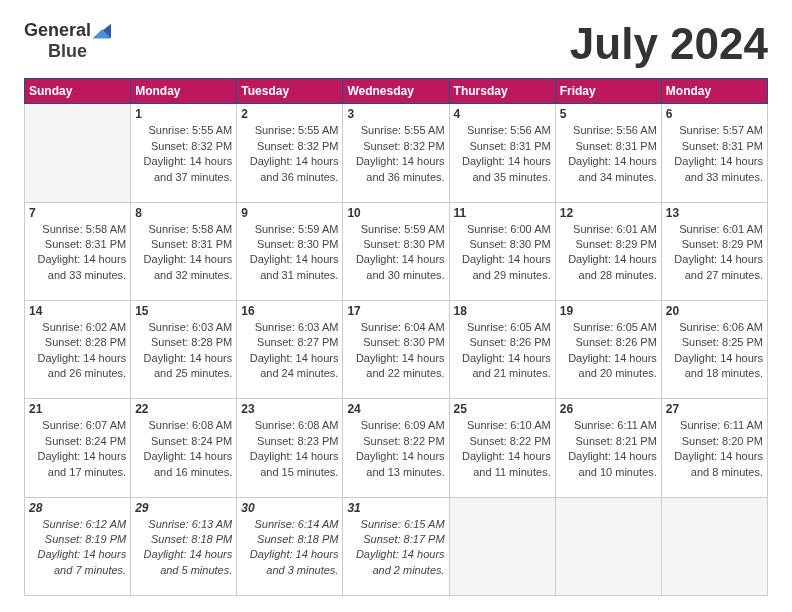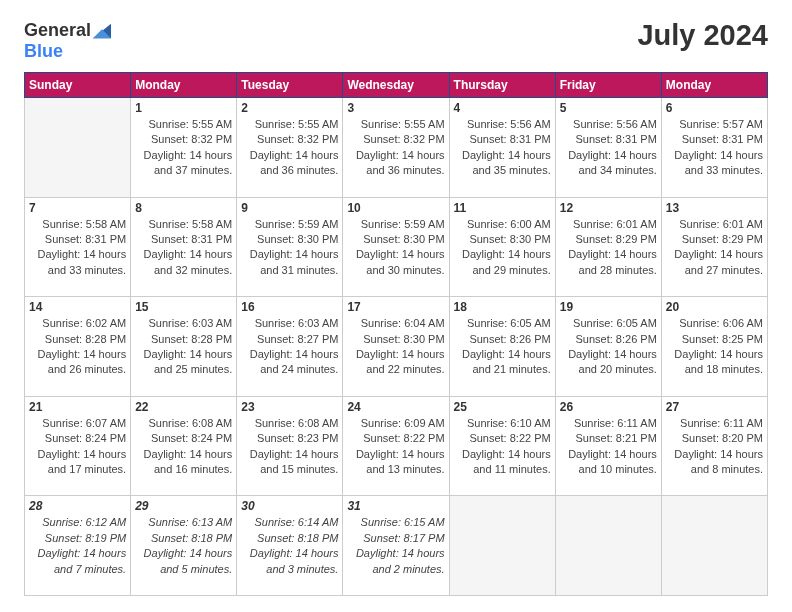--- a/index.html
+++ b/index.html
@@ -19,46 +19,46 @@
     }
     .header {
       display: flex;
       align-items: flex-start;
       justify-content: space-between;
       margin-bottom: 10px;
     }
     .logo {
       display: flex;
       flex-direction: column;
-      align-items: flex-start;
+      align-items: center;
     }
     .logo-text {
       display: flex;
       align-items: center;
     }
     .logo-general {
       font-size: 18px;
       font-weight: bold;
       color: #333;
     }
     .logo-blue {
       font-size: 18px;
       font-weight: bold;
-      color: #3b82f6;
+      color: #404040;
     }
     .logo-icon {
       width: 18px;
       height: 16px;
       margin-left: 2px;
     }
     .title-block {
       text-align: right;
     }
     .main-title {
-      font-size: 29px;
+      font-size: 44px;
       font-weight: bold;
       color: #333;
       line-height: 1.1;
     }
     .subtitle {
       font-size: 14px;
       color: #555;
       margin-top: 2px;
     }
     .calendar {

